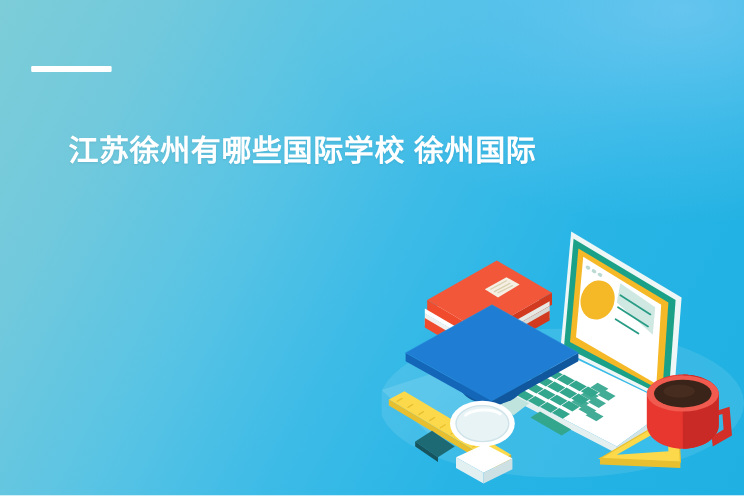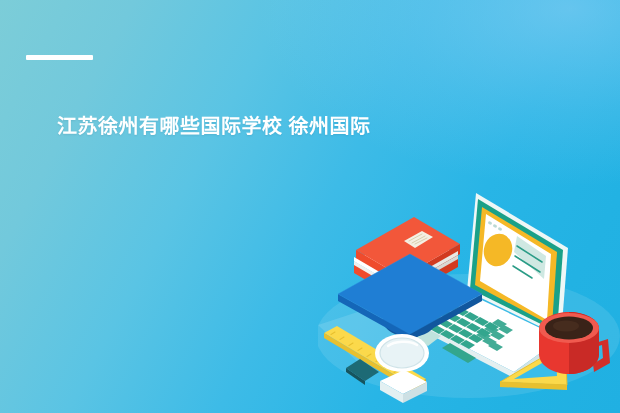--- a/index.html
+++ b/index.html
@@ -50,21 +50,21 @@
   }
 
   
   .title {
     position: absolute;
     left: 57px;
     top: 105px;
     width: 540px;
     z-index: 7;
     color: #ffffff;
-    font-size: 20px;
+    font-size: 25px;
     font-weight: bold;
     line-height: 42px;
     letter-spacing: 0.5px;
     white-space: nowrap;
     text-shadow: 0 1px 2px rgba(0,40,70,0.10);
   }
 
   
   .illustration {
     position: absolute;

